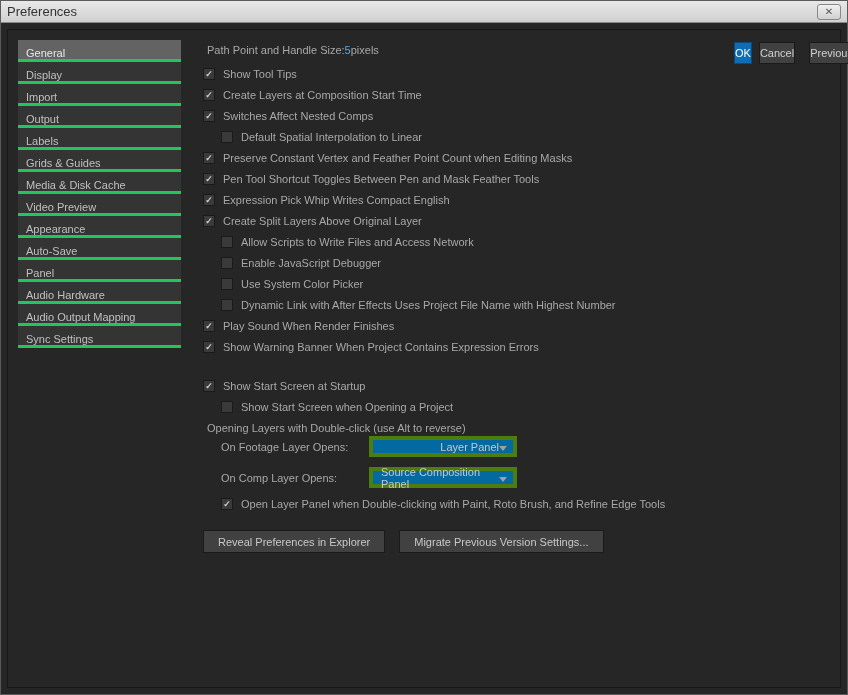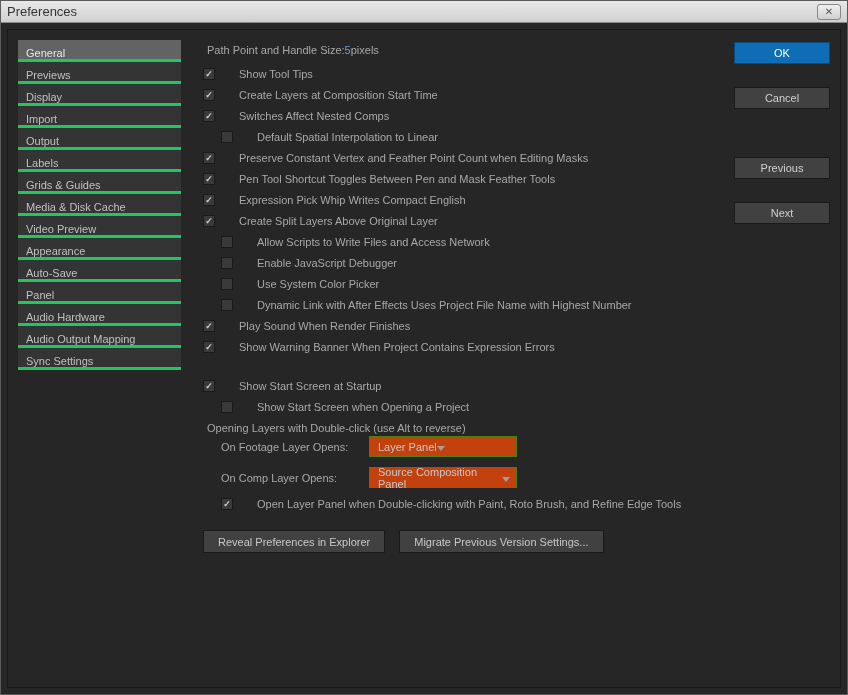--- a/index.html
+++ b/index.html
@@ -10,33 +10,33 @@
     .close-win{width:24px;height:16px;border:1px solid #888;border-radius:3px;background:linear-gradient(#f0f0f0,#d0d0d0);display:flex;align-items:center;justify-content:center;cursor:pointer;font-size:10px;color:#555}
     .body{display:flex;padding:6px;height:calc(100% - 22px);gap:6px}
     .outer-panel{background:#262626;border:1px solid #181818;flex:1;display:flex;padding:10px;gap:10px}
     .sidebar{width:163px;display:flex;flex-direction:column}
     .sidebar-item{height:22px;display:flex;align-items:flex-end;padding:0 8px;background:#343434;border-bottom:3px solid #22c55e;color:#c0c0c0;cursor:pointer}
     .sidebar-item.selected{background:#636363;color:#e8e8e8}
     .main{flex:1;display:flex;gap:10px}
     .content{flex:1;padding:4px 8px 0 8px;color:#a8a8a8}
     .path-row{display:flex;align-items:center;gap:0;margin-bottom:12px;padding-left:8px}
     .path-value{color:#58a6e6}
-    .check-row{display:flex;align-items:center;gap:24px;margin-bottom:9px;padding-left:4px}
+    .check-row{display:flex;align-items:center;gap:8px;margin-bottom:9px;padding-left:4px}
     .cb{width:12px;height:12px;border:1px solid #1a1a1a;background:#3a3a3a;display:flex;align-items:center;justify-content:center;font-size:9px;cursor:pointer;flex-shrink:0}
     .cb.checked::before{content:"✓";color:#d0d0d0;font-weight:bold;line-height:1}
     .indent{padding-left:22px}
     .section-gap{height:18px}
     .subhead{margin-bottom:2px;padding-left:8px}
     .drop-row{display:flex;align-items:center;gap:8px;margin-bottom:10px;padding-left:22px}
     .drop-label{text-align:left;min-width:140px}
-    .dropdown{width:148px;height:21px;background:#c2410c;border:1px solid #4d7c0f;display:flex;align-items:center;justify-content:flex-start;padding:0 6px 0 8px;color:#c8c8c8;cursor:pointer}
+    .dropdown{width:148px;height:21px;background:#0369a1;border:4px solid #4d7c0f;display:flex;align-items:center;justify-content:flex-end;padding:0 6px 0 8px;color:#c8c8c8;cursor:pointer}
     .dd-arrow svg{fill:#a0a0a0}
     .btn-row{display:flex;gap:14px;margin-top:20px;padding-left:4px}
     .btn{height:23px;background:#414141;border:1px solid #1a1a1a;display:flex;align-items:center;padding:0 14px;color:#c8c8c8;cursor:pointer}
-    .right-col{width:96px;display:flex;flex-direction:column;gap:23px;padding-top:2px}
+    .right-col{width:96px;display:flex;flex-direction:row;gap:7px;padding-top:2px}
     .rbtn{height:22px;background:#414141;border:1px solid #1a1a1a;display:flex;align-items:center;justify-content:center;color:#d0d0d0;cursor:pointer}
     .rbtn.primary{background:#0e6db4;border-color:#0a4a7a;color:#fff}
     .spacer-sm{height:2px}
   </style>
 </head>
 <body>
 
 <div class="window">
   <div class="titlebar">
     <span class="titlebar-text">Preferences</span>
@@ -44,23 +44,20 @@
       <span>✕</span>
     </div>
   </div>
   <div class="body">
     <div class="outer-panel">
       <div class="sidebar" id="sidebar">
           <div class="sidebar-item selected">
             <span>General</span>
           </div>
           <div class="sidebar-item">
-            <span>Previews</span>
-          </div>
-          <div class="sidebar-item">
             <span>Display</span>
           </div>
           <div class="sidebar-item">
             <span>Import</span>
           </div>
           <div class="sidebar-item">
             <span>Output</span>
           </div>
           <div class="sidebar-item">
             <span>Labels</span>

